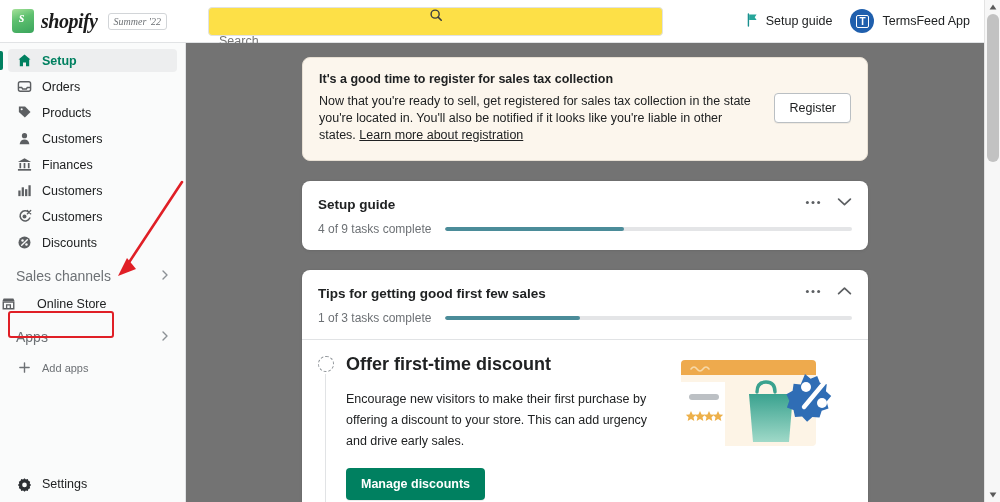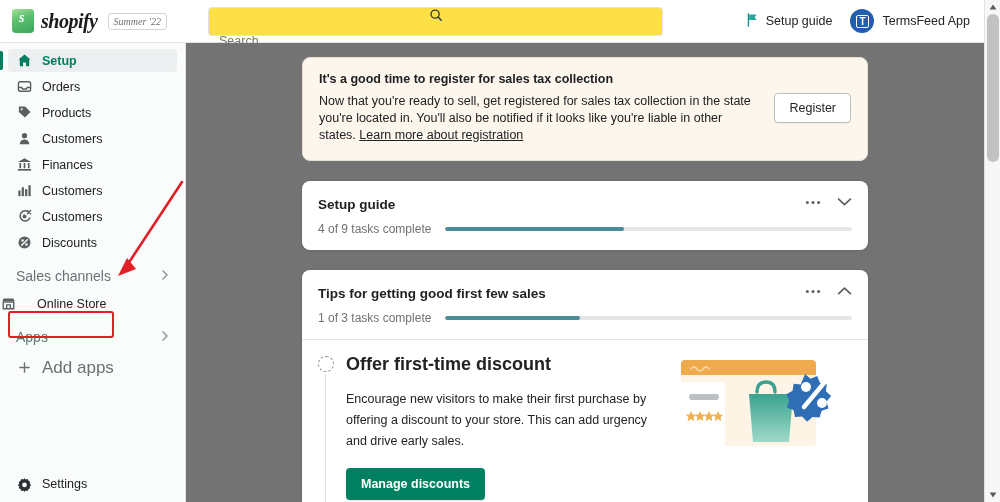--- a/index.html
+++ b/index.html
@@ -104,21 +104,21 @@
   .section-head .chev { margin-left: auto; margin-right: 6px; color: #8c9196; }
 
   .channel-row {
     display: flex; align-items: center; gap: 21px;
     height: 23px; 
     font-size: 12.5px; color: #202223; cursor: pointer;
   }
   .add-apps {
     display: flex; align-items: center; gap: 10px;
     height: 23px; padding-left: 16px; margin-top: 7px;
-    font-size: 17px; color: #6d7175; cursor: pointer;
+    font-size: 11px; color: #6d7175; cursor: pointer;
   }
   .settings-row {
     position: absolute; bottom: 10px; left: 0;
     display: flex; align-items: center; gap: 10px;
     padding-left: 16px; font-size: 12.5px; color: #202223; cursor: pointer;
   }
 
   
   .annot-box {
     position: absolute; left: 8px; top: 268px;

